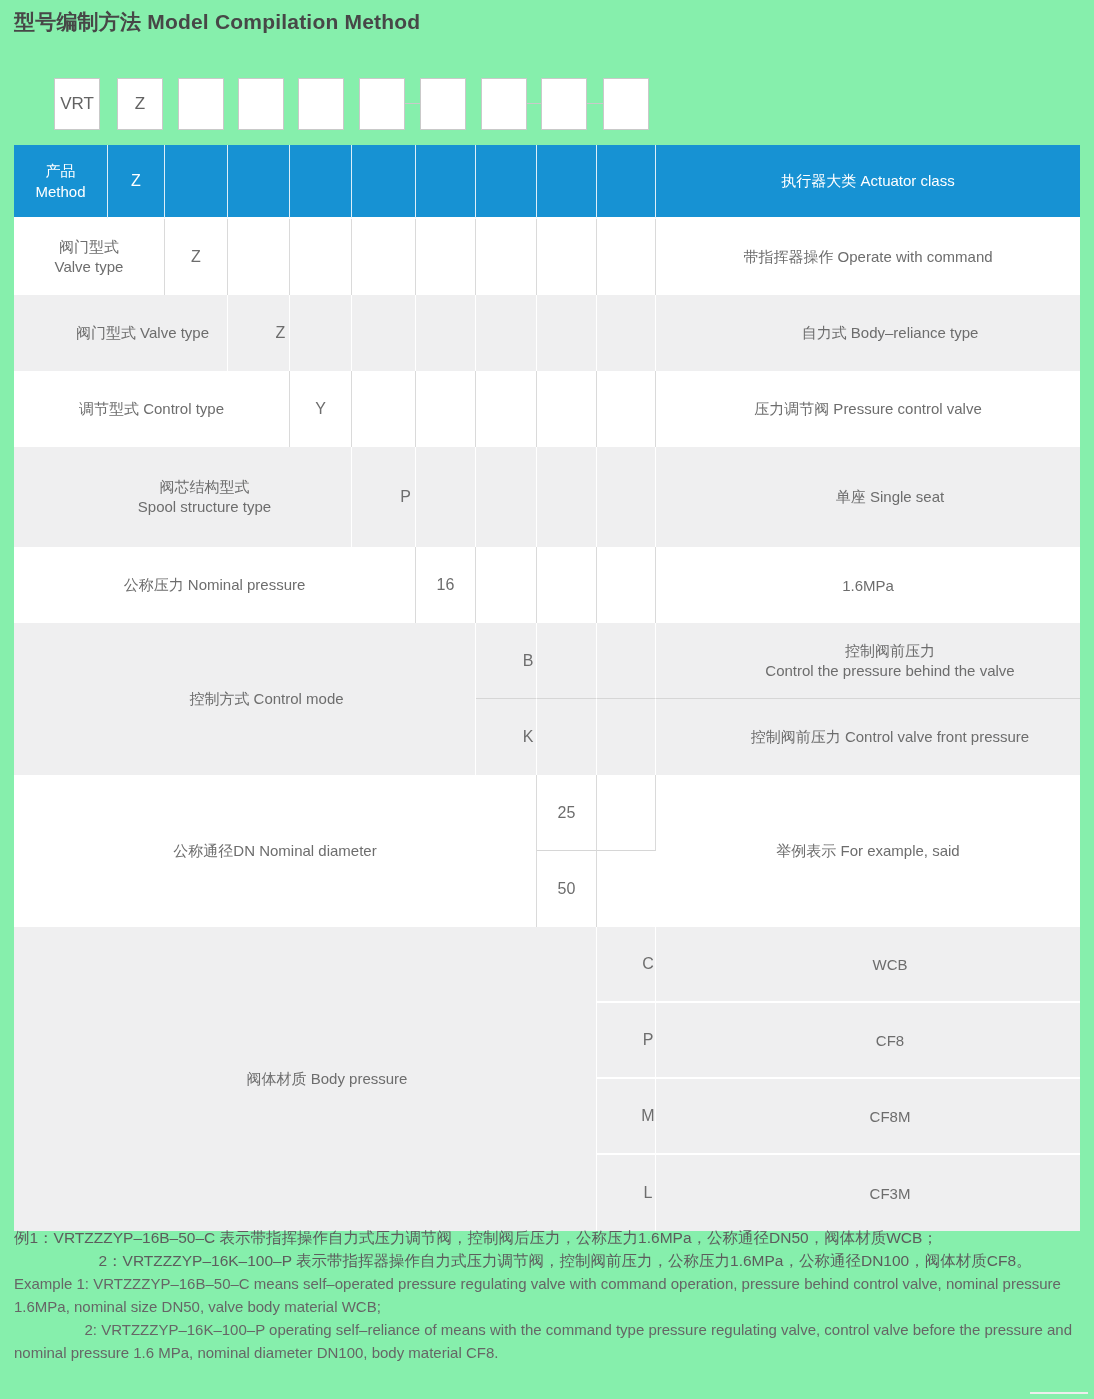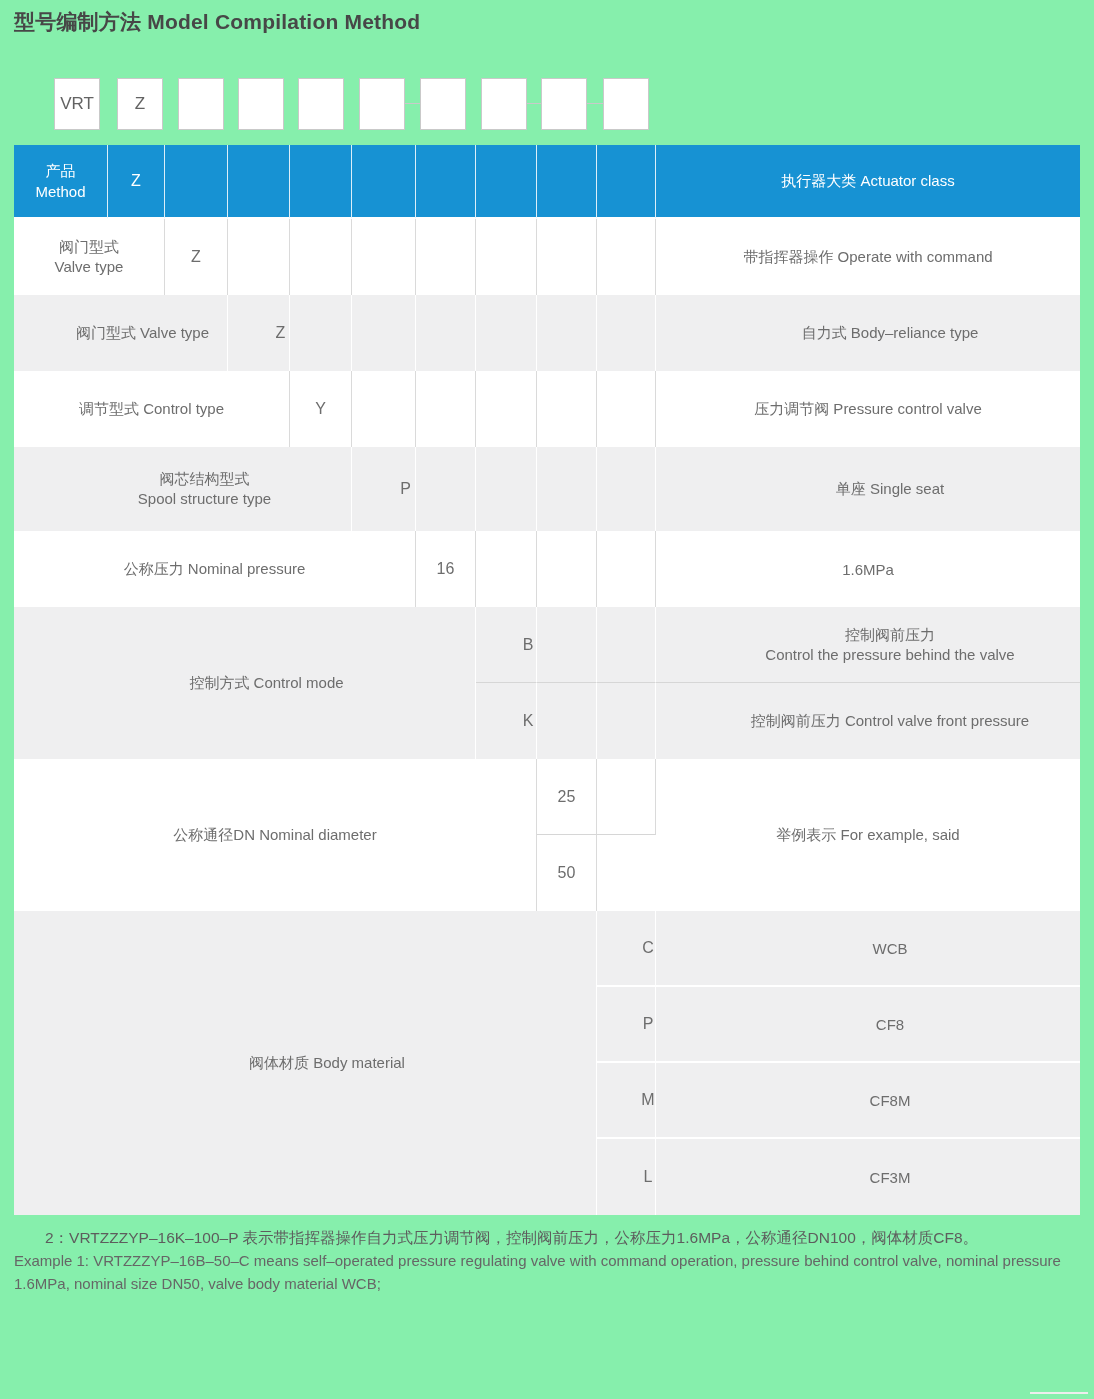--- a/index.html
+++ b/index.html
@@ -28,21 +28,21 @@
   .two span{display:block;line-height:20px;}
   tr.hd .two span{line-height:21px;}
 
   
   .watermark{position:absolute;left:298px;top:596px;width:796px;height:214px;z-index:5;pointer-events:none;}
 
   
   .notes{position:absolute;left:14px;top:1226px;width:1071px;color:#5d5d5d;}
   .notes p{margin:0;line-height:23px;font-size:15.5px;}
   .notes p.en{font-size:15px;color:#666;}
-  .indent-2{text-indent:2em;}
+  .indent-2{text-indent:2em;text-align:center;}
   .indent-5{text-indent:4.7em;}
 
   .footer-mark{position:absolute;left:1030px;top:1392px;width:58px;height:2px;background:#ededed;}
 </style>
 </head>
 <body>
 
 <div class="page">
 
   <div class="title">型号编制方法 Model Compilation Method</div>
@@ -127,21 +127,21 @@
         <td colspan="4" class="wcell"><span>调节型式 Control type</span></td>
         <td class="wcell code"><span>Y</span></td>
         <td class="wcell"></td>
             <td class="wcell"></td>
         <td class="wcell"></td>
             <td class="wcell"></td>
         <td class="wcell"></td>
         <td class="wcell"><span>压力调节阀 Pressure control valve</span></td>
       </tr>
 
-      <tr style="height:84px;">
+      <tr style="height:100px;">
         <td colspan="5" class="gcell two">
           <span>阀芯结构型式</span>
           <span>Spool structure type</span>
         </td>
         <td class="gcell code"><span>P</span></td>
         <td class="gcell"></td>
             <td class="gcell"></td>
         <td class="gcell"></td>
             <td class="gcell"></td>
         <td class="gcell"><span>单座 Single seat</span></td>
@@ -178,21 +178,21 @@
         <td class="wcell code sep-g"><span>25</span></td>
         <td class="wcell sep-g"></td>
         <td rowspan="2" class="wcell"><span>举例表示 For example, said</span></td>
       </tr>
       <tr style="height:76px;">
         <td class="wcell code"><span>50</span></td>
         <td class="wcell"></td>
       </tr>
 
       <tr style="height:76px;">
-        <td colspan="9" rowspan="4" class="gcell"><span>阀体材质 Body material</span></td>
+        <td colspan="9" rowspan="4" class="gcell"><span>阀体材质 Body pressure</span></td>
         <td class="gcell code sep-w"><span>C</span></td>
         <td class="gcell sep-w"><span>WCB</span></td>
       </tr>
       <tr style="height:76px;">
         <td class="gcell code sep-w"><span>P</span></td>
         <td class="gcell sep-w"><span>CF8</span></td>
       </tr>
       <tr style="height:76px;">
         <td class="gcell code sep-w"><span>M</span></td>
         <td class="gcell sep-w"><span>CF8M</span></td>
@@ -200,18 +200,20 @@
       <tr style="height:76px;">
         <td class="gcell code"><span>L</span></td>
         <td class="gcell"><span>CF3M</span></td>
       </tr>
     </tbody>
       </table>
   </div>
 
 
   <div class="notes">
+    <p>例1：VRTZZZYP–16B–50–C 表示带指挥操作自力式压力调节阀，控制阀后压力，公称压力1.6MPa，公称通径DN50，阀体材质WCB；</p>
     <p class="indent-2">2：VRTZZZYP–16K–100–P 表示带指挥器操作自力式压力调节阀，控制阀前压力，公称压力1.6MPa，公称通径DN100，阀体材质CF8。</p>
     <p class="en">Example 1: VRTZZZYP–16B–50–C means self–operated pressure regulating valve with command operation, pressure behind control valve, nominal pressure 1.6MPa, nominal size DN50, valve body material WCB;</p>
+    <p class="en indent-5">2: VRTZZZYP–16K–100–P operating self–reliance of means with the command type pressure regulating valve, control valve before the pressure and nominal pressure 1.6 MPa, nominal diameter DN100, body material CF8.</p>
   </div>
 
   <div class="footer-mark"></div>
 </div>
 
 </body></html>

